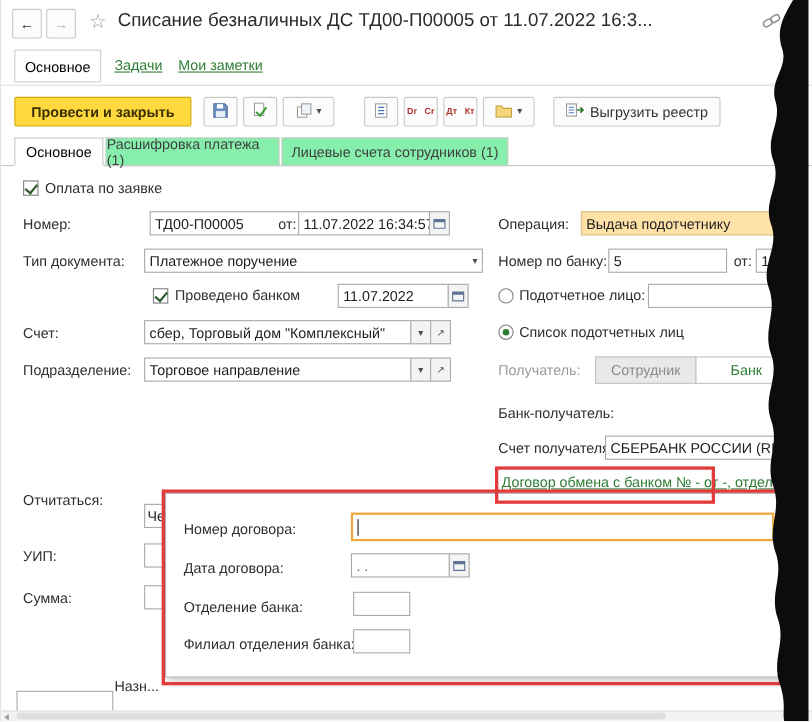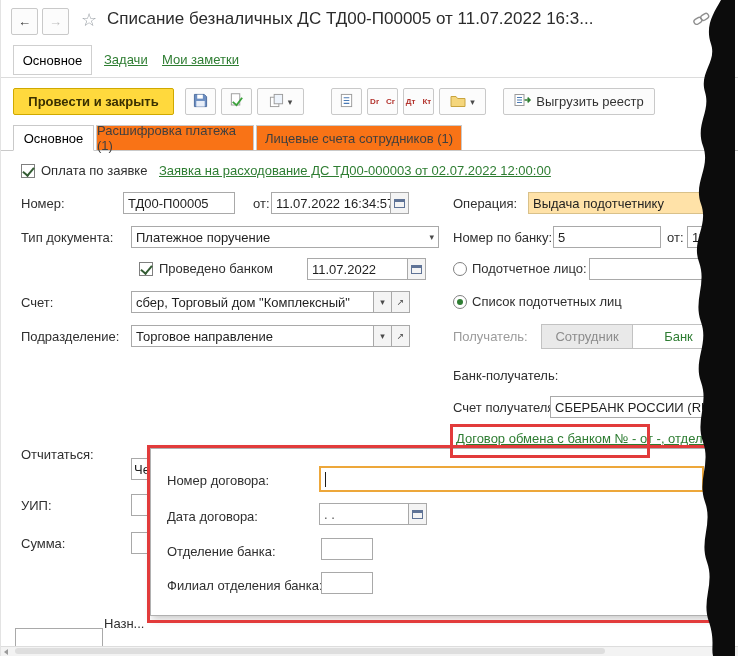--- a/index.html
+++ b/index.html
@@ -19,21 +19,21 @@
        border-right:2px solid #335c33;border-bottom:2px solid #335c33;transform:rotate(40deg)}
   .rad{position:absolute;width:14px;height:14px;border:1px solid #7f7f7f;border-radius:50%;background:#fff;box-sizing:border-box;cursor:pointer}
   .rad.on::after{content:"";position:absolute;left:3px;top:3px;width:6px;height:6px;border-radius:50%;background:#2e7d32}
   .tbbtn{position:absolute;height:27px;border:1px solid #c9c9c9;border-radius:2px;background:#fcfcfc;
        display:flex;align-items:center;justify-content:center;gap:4px;box-sizing:border-box;font-size:13px;color:#333;cursor:pointer}
   .ybtn{position:absolute;height:27px;background:#ffd93d;border:1px solid #cfa900;border-radius:2px;
        display:flex;align-items:center;justify-content:center;font-size:13px;font-weight:700;color:#3a3000;box-sizing:border-box;cursor:pointer}
   .tab{position:absolute;top:125px;height:26px;display:flex;align-items:center;justify-content:center;
        font-size:13px;border:1px solid #c9c9c9;box-sizing:border-box;cursor:pointer}
   .tab.on{background:#fff;border-bottom-color:#fff;z-index:3}
-  .tab.off{background:#f97316;color:#3f3f3f}
+  .tab.off{background:#86efac;color:#3f3f3f}
   .redbox{position:absolute;border:3px solid #e23b3b;z-index:8;pointer-events:none}
   .caret{font-size:9px;color:#4a4a4a}
   .drcr{display:flex;flex-direction:row;font-size:8px;line-height:8px;font-weight:700;color:#b3342e}
   .drcr span:last-child{margin-left:7px}
 </style>
 </head>
 <body>
 
 <div id="app">
 
@@ -133,24 +133,23 @@
   </div>
   <div class="tab off" style="left:95px;width:158px">
     <span>Расшифровка платежа (1)</span>
   </div>
   <div class="tab off" style="left:255px;width:206px">
     <span>Лицевые счета сотрудников (1)</span>
   </div>
 
   <div class="chk on" style="left:20px;top:164px"></div>
   <div class="lbl" style="left:40px;top:163px">Оплата по заявке</div>
-  <div class="link" style="left:158px;top:163px">Заявка на расходование ДС ТД00-000003 от 02.07.2022 12:00:00</div>
 
   <div class="lbl" style="left:20px;top:196px">Номер:</div>
-  <div class="inp" style="left:122px;top:192px;width:112px">
+  <div class="inp" style="left:135px;top:192px;width:136px">
     <span>ТД00-П00005</span>
   </div>
   <div class="lbl" style="left:252px;top:196px">от:</div>
   <div class="inp" style="left:270px;top:192px;width:120px">
     <span>11.07.2022 16:34:57</span>
   </div>
   <div class="sqbtn" style="left:389px;top:192px">
     <span class="cal"></span>
   </div>
   <div class="lbl" style="left:452px;top:196px">Операция:</div>

